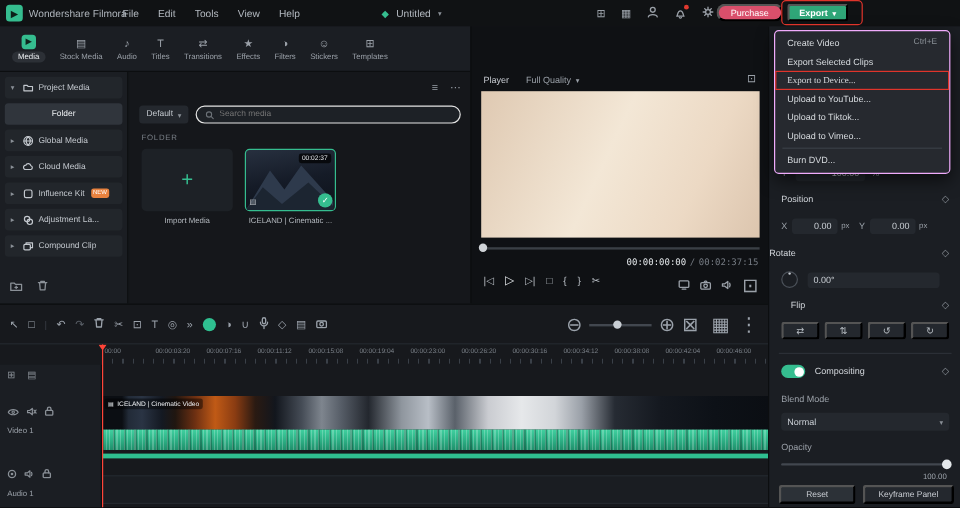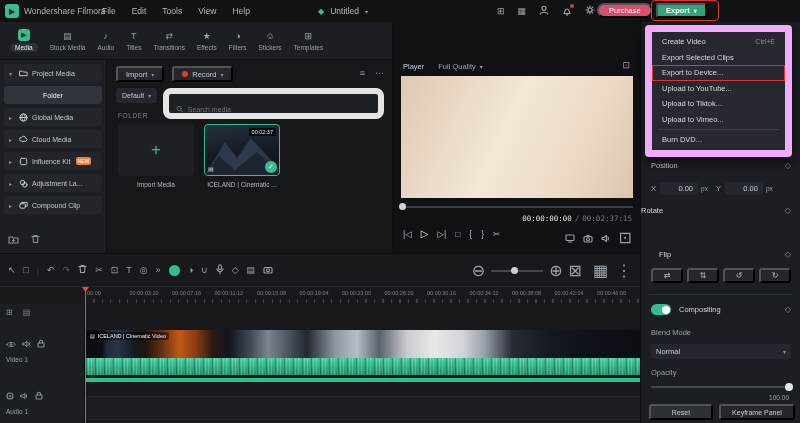--- a/index.html
+++ b/index.html
@@ -38,21 +38,21 @@
   .newbadge { background:#e8823f; color:#fff; font-size:5px; border-radius:2px; padding:1px 2px; margin-left:1px; }
   .sb-bottom { position:absolute; left:8px; bottom:5px; display:flex; gap:12px; color:#8a9097; }
 
   
   #mediabrowser { position:absolute; left:108px; top:60px; width:284px; height:193px; background:#15171b; }
   .mb-row1 { position:absolute; left:8px; top:6px; display:flex; gap:8px; }
   .pillbtn { height:16px; background:#24282e; border-radius:3px; color:#c3c8ce; font-size:7.5px; display:flex; align-items:center; gap:4px; padding:0 8px; }
   .mb-right { position:absolute; right:8px; top:8px; display:flex; gap:10px; color:#9aa0a8; font-size:9px; }
   .mb-row2 { position:absolute; left:8px; top:28px; display:flex; gap:6px; width:268px; }
   .ddefault { height:15px; background:#24282e; border-radius:3px; font-size:7px; color:#c3c8ce; display:flex; align-items:center; gap:4px; padding:0 6px; }
-  .searchbox { flex:1; height:31px; background:#1d2126; border:6px solid #e5e5e5; border-radius:8px; display:flex; align-items:flex-end; gap:4px; padding:0 7px; color:#6b7177; }
+  .searchbox { flex:1; height:15px; background:#1d2126; border:1px solid #e5e5e5; border-radius:8px; display:flex; align-items:center; gap:4px; padding:0 7px; color:#6b7177; }
   .searchbox input { background:transparent; border:none; outline:none; color:#9aa0a8; font-size:7px; width:100%; font-family:"Liberation Sans", sans-serif; }
   .mb-section { position:absolute; left:10px; top:52px; font-size:6.5px; letter-spacing:0.6px; color:#7a8088; }
   .tile { position:absolute; top:64px; width:76px; height:52px; border-radius:4px; background:#1d2126; }
   .tile1 { left:10px; display:flex; align-items:center; justify-content:center; color:#35bd8f; font-size:17px; }
   .tile2 { left:96px; border:1.5px solid #35bd8f; overflow:hidden; background:linear-gradient(170deg,#27303f 0%,#151b27 50%,#0d1119 100%); }
   .tile2 svg { position:absolute; left:0; bottom:0; }
   .durchip { position:absolute; right:3px; top:3px; background:rgba(0,0,0,0.72); color:#e8ebee; font-size:5.5px; padding:1px 3px; border-radius:2px; }
   .clipicon { position:absolute; left:3px; bottom:3px; color:#d6dade; font-size:6px; }
   .checkcircle { position:absolute; right:2px; bottom:2px; width:12px; height:12px; background:#35bd8f; border-radius:50%; color:#fff; font-size:7px; display:flex; align-items:center; justify-content:center; }
   .tilelabel { position:absolute; top:121px; width:76px; text-align:center; font-size:6.5px; color:#b4b9bf; white-space:nowrap; overflow:hidden; }
@@ -116,24 +116,24 @@
   .clip-wave { position:absolute; left:85px; top:54px; width:555px; height:17px;
       background:repeating-linear-gradient(90deg,rgba(255,255,255,0.22) 0 1px,transparent 1px 3px),
                  repeating-linear-gradient(90deg,rgba(8,52,38,0.35) 0 2px,transparent 2px 9px),
                  linear-gradient(180deg,#41d0a0 0%,#2fb589 45%,#1f8f6b 100%); }
   .clip-subwave { position:absolute; left:85px; top:74px; width:555px; height:4px; background:#2fbf90; }
   .audiotrack-row { position:absolute; left:85px; top:92px; width:555px; height:24px; background:#1a1d22; border-top:1px solid #24282e; border-bottom:1px solid #24282e; }
   .playhead { position:absolute; left:85px; top:33px; width:1px; height:137px; background:#ff4438; z-index:5; }
   .playhead-cap { position:absolute; left:82px; top:33px; width:7px; height:5px; background:#ff4438; clip-path:polygon(0 0,100% 0,50% 100%); z-index:5; }
 
   
-  #exportmenu { position:absolute; left:645px; top:25px; width:147px; background:#26292f; border:7px solid #f0abfc; border-radius:4px; box-shadow:0 5px 14px rgba(0,0,0,0.6); z-index:30; padding:2px 0; }
+  #exportmenu { position:absolute; left:645px; top:25px; width:147px; background:#26292f; border:1px solid #f0abfc; border-radius:4px; box-shadow:0 5px 14px rgba(0,0,0,0.6); z-index:30; padding:2px 0; }
   .emi { height:15.5px; display:flex; align-items:center; justify-content:space-between; padding:0 10px; font-size:7.5px; color:#d6dade; }
   .emi .sc { color:#8a9097; font-size:7px; }
-  .emi.annotated { outline:1.5px solid #e0342b; outline-offset:-1px; }
+  .emi.annotated { outline:1.5px solid #e0342b; outline-offset:-1px;font-family:Liberation Serif, serif; }
   .emi-sep { height:1px; background:#3a3f46; margin:2px 6px; }
 
   svg.ic { stroke:currentColor; fill:none; stroke-width:1.1; stroke-linecap:round; stroke-linejoin:round; }
 </style>
 </head>
 <body>
 
 <div id="app">
 
   <header id="titlebar">
@@ -274,31 +274,20 @@
             <path d="M1 2h3l1 1h5v5H1z"></path>
             <path d="M5.5 4.5v2M4.5 5.5h2"></path>
           </svg></span>
       <span><svg class="ic" width="9" height="10" viewBox="0 0 9 10">
             <path d="M1 2.5h7M3 2.5V1.5h3v1M2 2.5l.5 6h4l.5-6"></path>
           </svg></span>
     </div>
   </aside>
 
   <section id="mediabrowser">
-    <div class="mb-row1">
-      <button class="pillbtn">
-        <span>Import</span>
-        <span style="font-size:6px;color:#8a9097;">▾</span>
-      </button>
-      <button class="pillbtn">
-        <span style="width:6px;height:6px;border-radius:50%;background:#e0392f;display:inline-block;"></span>
-        <span>Record</span>
-        <span style="font-size:6px;color:#8a9097;">▾</span>
-      </button>
-    </div>
     <div class="mb-right">
       <span>≡</span>
       <span>⋯</span>
     </div>
     <div class="mb-row2">
       <div class="ddefault">
         <span>Default</span>
         <span style="font-size:6px;color:#8a9097;">▾</span>
       </div>
       <div class="searchbox">
@@ -389,20 +378,24 @@
       <span class="rp-pill" style="width:38px;margin-left:4px;">0.00</span>
       <span class="rp-sub" style="margin-left:3px;font-size:6.5px;">px</span>
       <span class="rp-sub" style="margin-left:8px;">Y</span>
       <span class="rp-pill" style="width:38px;margin-left:4px;">0.00</span>
       <span class="rp-sub" style="margin-left:3px;font-size:6.5px;">px</span>
     </div>
 
     <div class="rp-row" style="top:184px;">
       <span class="rp-label" style="">Rotate</span>
       <span class="rp-kf">◇</span>
+    </div>
+    <div class="rp-row" style="top:204px;">
+      <span class="knob" style="margin-left:10px;"></span>
+      <span class="rp-pill" style="width:110px;margin-left:8px;justify-content:flex-start;">0.00°</span>
     </div>
 
     <div class="rp-row" style="top:228px;">
       <span class="rp-label" style="margin-left:18px;">Flip</span>
       <span class="rp-kf">◇</span>
     </div>
     <div class="rp-row" style="top:246px;gap:4px;padding-left:10px;">
       <button class="flipbtn">⇄</button>
       <button class="flipbtn">⇅</button>
       <button class="flipbtn">↺</button>

